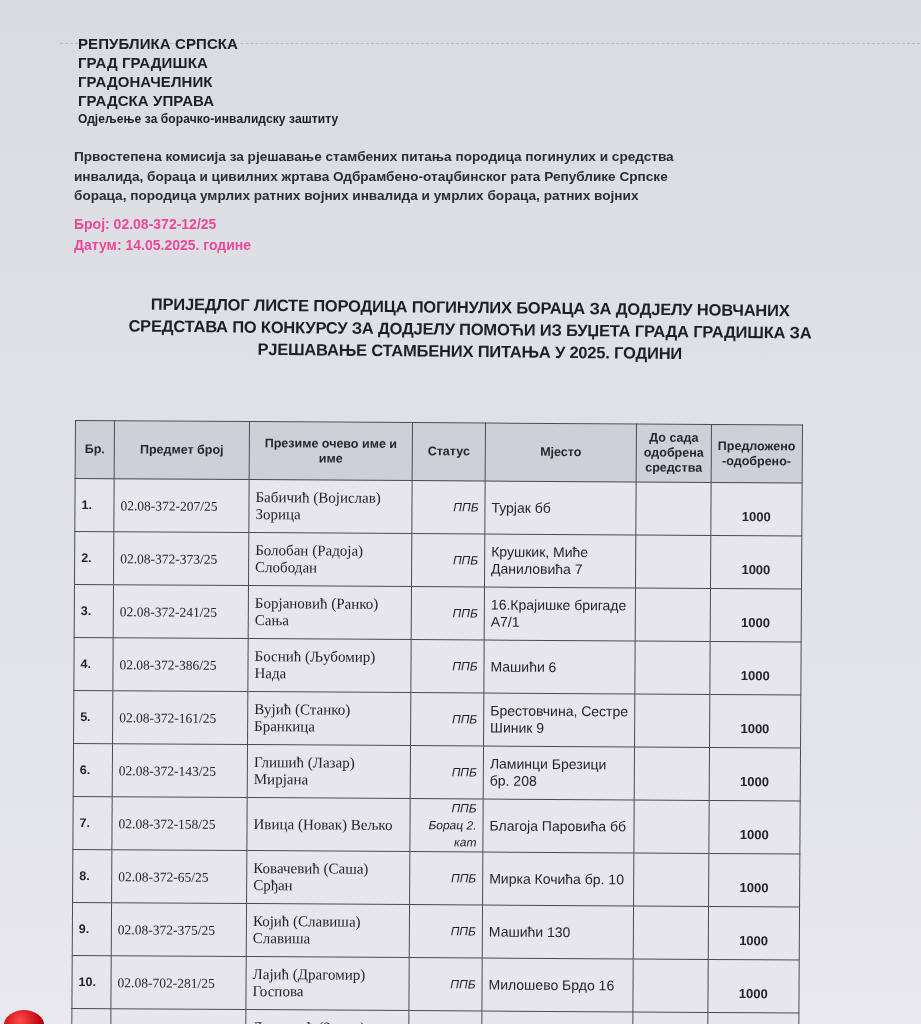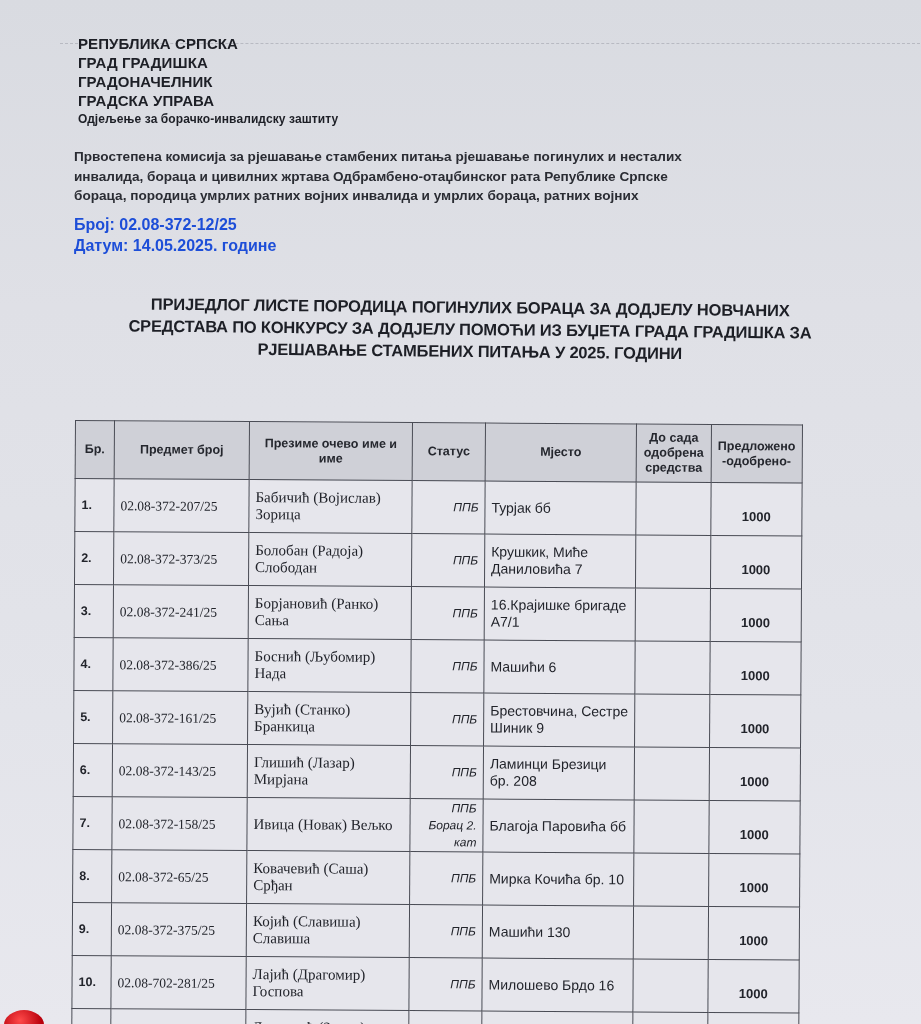--- a/index.html
+++ b/index.html
@@ -14,21 +14,21 @@
   }
   .header-block { position: absolute; left: 78px; top: 34px; }
   .header-block .line {
     font-size: 15px; font-weight: bold; line-height: 19px; letter-spacing: 0.1px;
   }
   .header-block .line.mixed { font-size: 12px; text-align: center; }
   .commission {
     position: absolute; left: 74px; top: 147px; width: 700px;
     font-size: 13.6px; font-weight: bold; line-height: 19.5px; color: #2a2c33;
   }
-  .meta { position: absolute; left: 74px; top: 214px; font-size: 16px; font-weight: bold; line-height: 21px; color: #1d4ed8; }
+  .meta { position: absolute; left: 74px; top: 214px; font-size: 14px; font-weight: bold; line-height: 21px; color: #ec4899; }
   .doc-title {
     position: absolute; left: 80px; top: 296px; width: 780px; text-align: center;
     font-size: 16.5px; font-weight: bold; line-height: 22px; transform: rotate(0.6deg);
     font-family: "Liberation Sans", sans-serif; letter-spacing: -0.2px;
   }
   .table-wrap { position: absolute; left: 75px; top: 420px; transform: rotate(0.35deg); transform-origin: top left; }
   table { border-collapse: collapse; background: #e6e6ec; }
   th, td { border: 1.3px solid #4a4c55; padding: 0 6px; vertical-align: middle; }
   th {
     background: #cfd0d7; font-size: 12.5px; font-weight: bold; color: #25272e;
@@ -54,21 +54,21 @@
 
 <div class="header-block">
   <div class="line">РЕПУБЛИКА СРПСКА</div>
   <div class="line">ГРАД ГРАДИШКА</div>
   <div class="line">ГРАДОНАЧЕЛНИК</div>
   <div class="line">ГРАДСКА УПРАВА</div>
   <div class="line mixed">Одјељење за борачко-инвалидску заштиту</div>
 </div>
 
 <div class="commission">
-  <div>Првостепена комисија за рјешавање стамбених питања рјешавање погинулих и несталих</div>
+  <div>Првостепена комисија за рјешавање стамбених питања породица погинулих и средства</div>
   <div>инвалида, бораца и цивилних жртава Одбрамбено-отаџбинског рата Републике Српске</div>
   <div>бораца, породица умрлих ратних војних инвалида и умрлих бораца, ратних војних</div>
 </div>
 
 <div class="meta">
   <div>Број: 02.08-372-12/25</div>
   <div>Датум: 14.05.2025. године</div>
 </div>
 
 <div class="doc-title">

